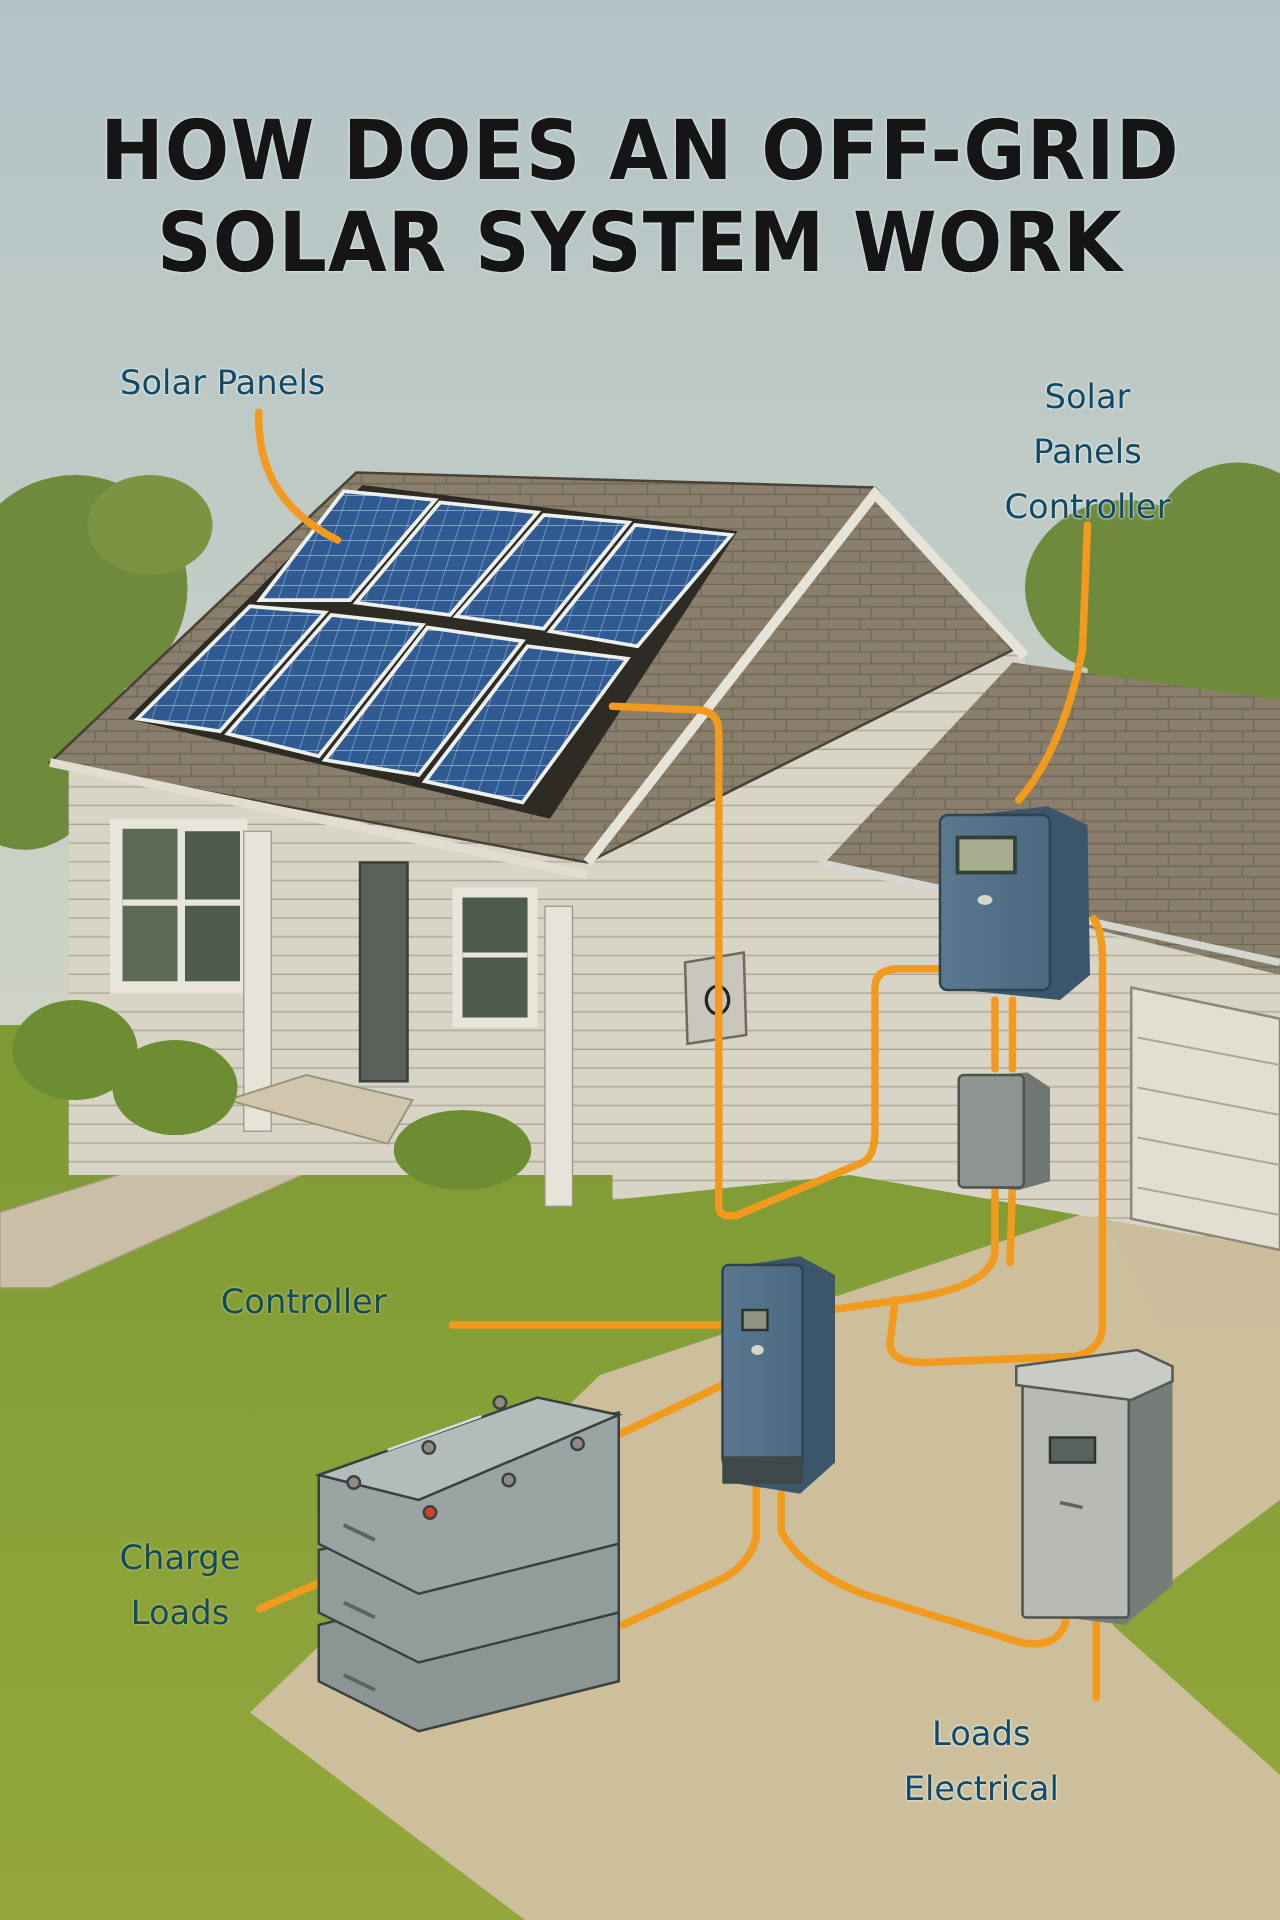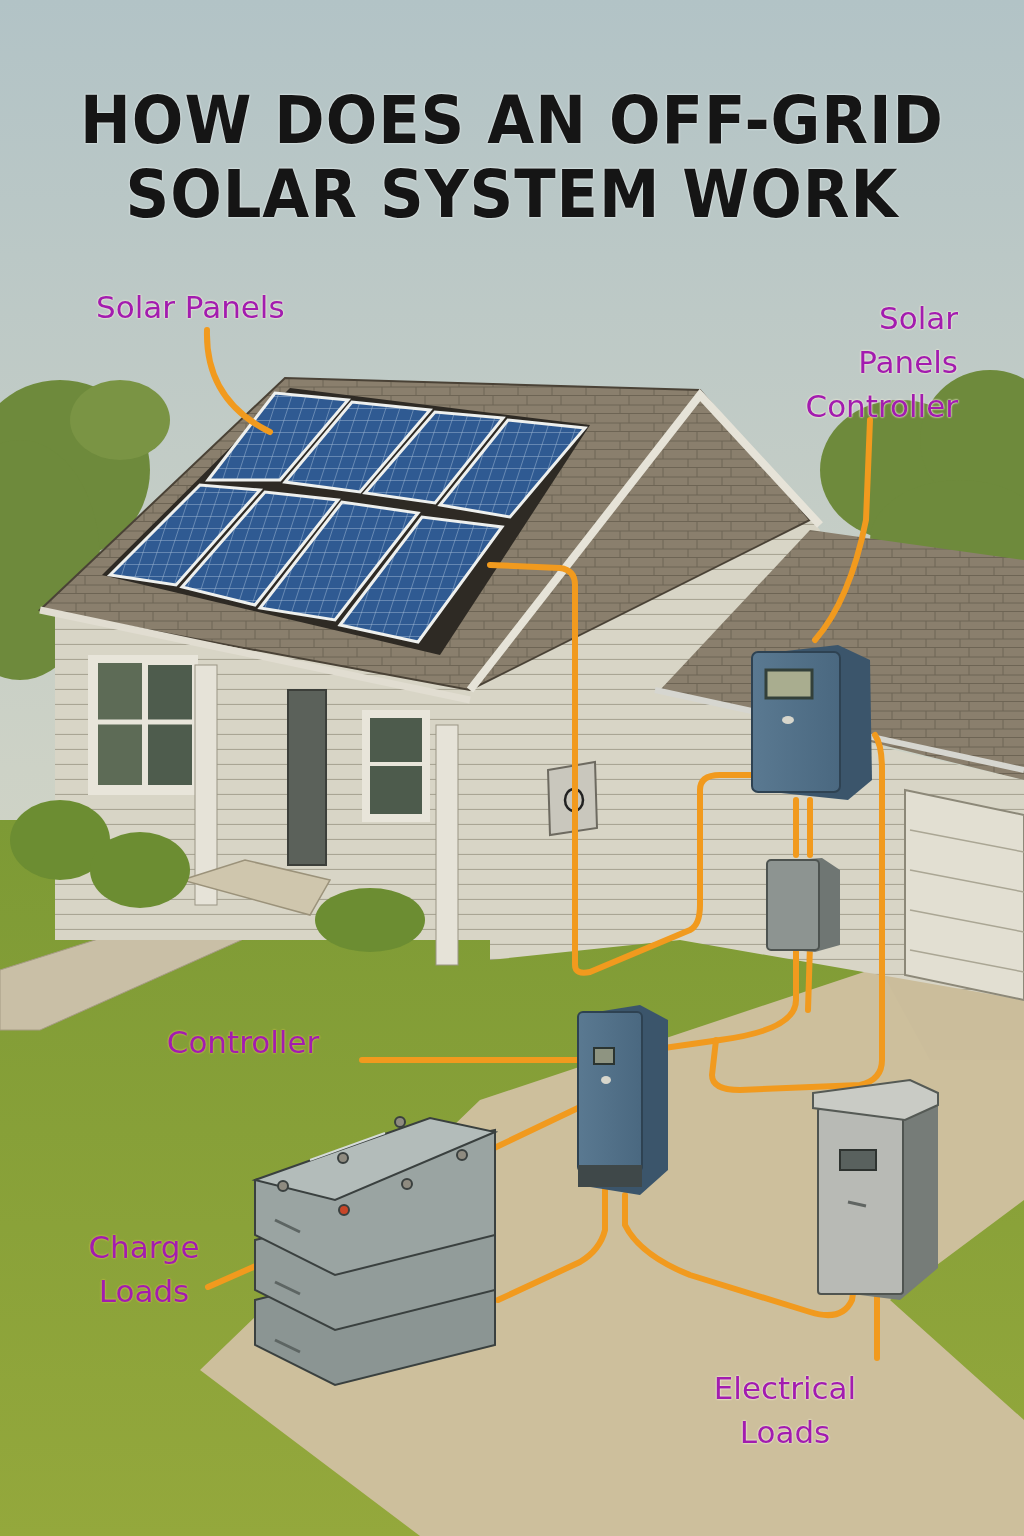--- a/index.html
+++ b/index.html
@@ -14,22 +14,22 @@
       position: absolute; left: 0; width: 1024px; text-align: center;
       font-family: "DejaVu Sans", sans-serif; font-weight: bold;
       font-size: 66px; letter-spacing: 1px; color: #151515;
       text-shadow: 0 0 2px #e8eeee, 0 0 2px #e8eeee;
       line-height: 74px;
       transform: scaleX(0.92);
     }
     .title.l1 { top: 84px; }
     .title.l2 { top: 158px; }
     .label {
-      position: absolute; color: #a21caf;
-      font-family: "DejaVu Sans", sans-serif; font-size: 31px;
+      position: absolute; color: #0c4a6e;
+      font-family: "DejaVu Sans", sans-serif; font-size: 27px;
       line-height: 44px; text-align: center;
       text-shadow: 0 0 2px #f4f0dc, 0 0 2px #f4f0dc;
       white-space: nowrap;
     }
     .label.on-grass { text-shadow: 0 0 2px #c9c24a, 0 0 2px #c9c24a; }
   </style>
 </head>
 <body>
 
 <svg id="scene" viewBox="0 0 1024 1536" xmlns="http://www.w3.org/2000/svg">
@@ -214,31 +214,31 @@
     <rect x="840" y="1150" width="36" height="20" fill="#59615e" stroke="#2e3330" stroke-width="2"></rect>
     <path d="M848 1202 L866 1206" stroke="#606562" stroke-width="3"></path>
   </g>
 </svg>
 
 <div class="title l1">HOW DOES AN OFF-GRID</div>
 <div class="title l2">SOLAR SYSTEM WORK</div>
 
 <div class="label" style="left:96px; top:285px;">Solar Panels</div>
 
-<div class="label" style="left:782px; top:296px; width:176px;text-align:right;">
+<div class="label" style="left:782px; top:296px; width:176px;">
   <div>Solar</div>
   <div>Panels</div>
   <div>Controller</div>
 </div>
 
 <div class="label on-grass" style="left:128px; top:1020px; width:230px;">
   <div>Controller</div>
 </div>
 
 <div class="label on-grass" style="left:74px; top:1225px; width:140px;">
   <div>Charge</div>
   <div>Loads</div>
 </div>
 
 <div class="label" style="left:700px; top:1366px; width:170px;">
+  <div>Loads</div>
   <div>Electrical</div>
-  <div>Loads</div>
 </div>
 
 </body></html>

